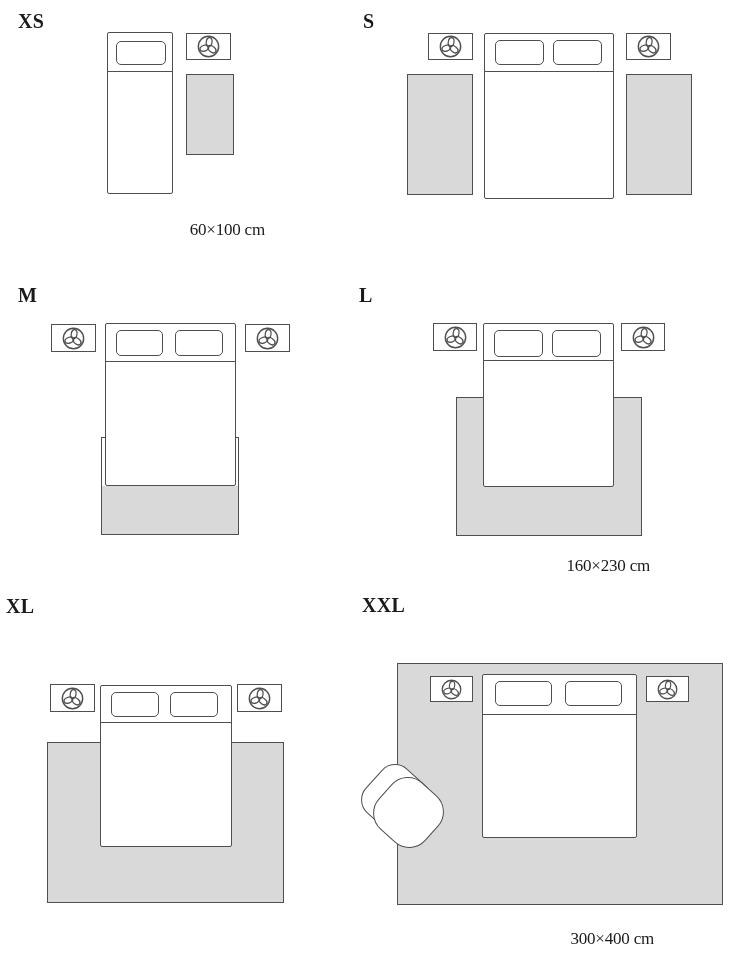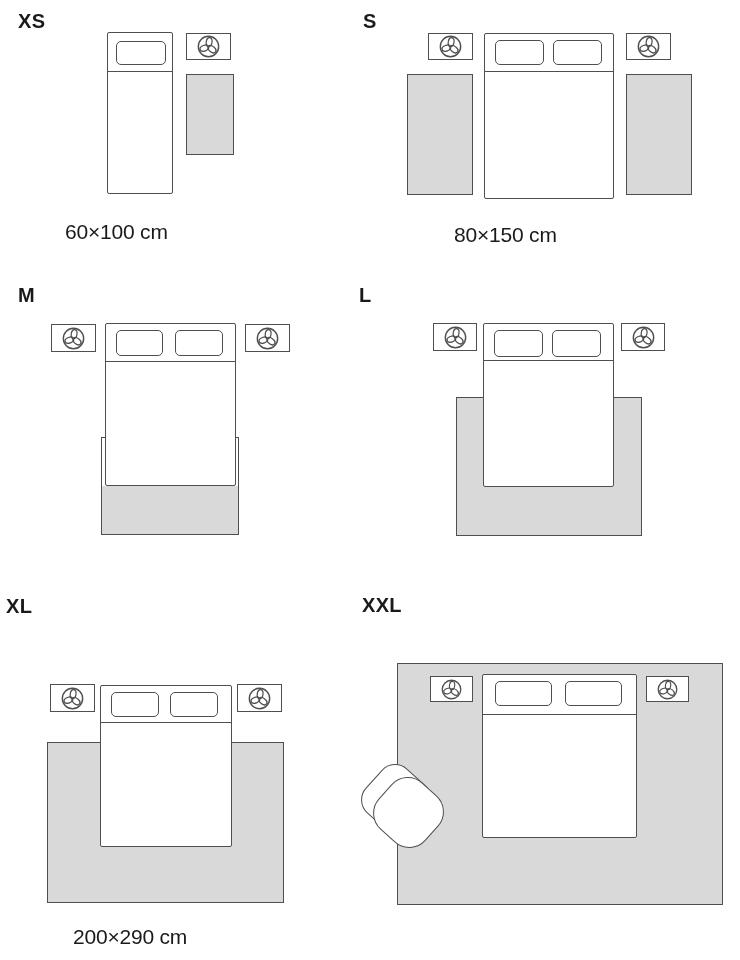--- a/index.html
+++ b/index.html
@@ -6,33 +6,33 @@
     --rug:#d9d9d9;
     --line:#4f4f4f;
     --text:#1a1a1a;
     --bg:#ffffff;
   }
   html,body{margin:0;padding:0;background:var(--bg);}
   .canvas{
     position:relative;
     width:740px;height:960px;
     background:var(--bg);
-    font-family:Liberation Sans, sans-serif;
+    font-family:Liberation Serif, serif;
     color:var(--text);
     overflow:hidden;
   }
   .panel{position:absolute;inset:0;}
   .lbl-size{
     position:absolute;
     font-size:20px;font-weight:700;color:var(--text);
     line-height:1;letter-spacing:.3px;
   }
   .lbl-dim{
-    position:absolute;width:200px;text-align:left;
-    font-size:21px;font-weight:400;color:var(--text);
+    position:absolute;width:200px;text-align:right;
+    font-size:17px;font-weight:400;color:var(--text);
     line-height:1;letter-spacing:-.2px;
   }
   .bed{
     position:absolute;background:#fff;
     border:1.5px solid var(--line);border-radius:2px;
     box-sizing:border-box;
   }
   .hb{
     position:absolute;left:0;right:0;top:0;
     border-bottom:1.5px solid var(--line);
@@ -123,21 +123,20 @@
 
     <div class="bed" style="left:484px;top:33px;width:130px;height:166px">
       <div class="hb" style="height:38px"></div>
       <div class="pillow" style="left:10px;top:6px;width:49px;height:25px"></div>
       <div class="pillow" style="left:68px;top:6px;width:49px;height:25px"></div>
     </div>
 
     <div class="rug" style="left:407px;top:74px;width:66px;height:121px"></div>
     <div class="rug" style="left:626px;top:74px;width:66px;height:121px"></div>
 
-    <div class="lbl-dim" style="left:454px;top:224px">80×150 cm</div>
   </div>
 
   <div class="panel">
     <div class="lbl-size" style="left:18px;top:285px">M</div>
 
     <div class="stand" style="left:51px;top:324px;width:45px;height:28px">
       <svg viewBox="0 0 24 24">
           <use href="#plant-glyph"></use>
         </svg>
     </div>
@@ -174,20 +173,21 @@
     </div>
 
     <div class="rug" style="left:456px;top:397px;width:186px;height:139px"></div>
 
     <div class="bed" style="left:483px;top:323px;width:131px;height:164px">
       <div class="hb" style="height:37px"></div>
       <div class="pillow" style="left:10px;top:6px;width:49px;height:27px"></div>
       <div class="pillow" style="left:68px;top:6px;width:49px;height:27px"></div>
     </div>
 
+    <div class="lbl-dim" style="left:450px;top:557px">160×230 cm</div>
   </div>
 
   <div class="panel">
     <div class="lbl-size" style="left:6px;top:596px">XL</div>
 
     <div class="stand" style="left:50px;top:684px;width:45px;height:28px">
       <svg viewBox="0 0 24 24">
           <use href="#plant-glyph"></use>
         </svg>
     </div>
@@ -198,21 +198,20 @@
     </div>
 
     <div class="rug" style="left:47px;top:742px;width:237px;height:161px"></div>
 
     <div class="bed" style="left:100px;top:685px;width:132px;height:162px">
       <div class="hb" style="height:37px"></div>
       <div class="pillow" style="left:10px;top:6px;width:48px;height:25px"></div>
       <div class="pillow" style="left:69px;top:6px;width:48px;height:25px"></div>
     </div>
 
-    <div class="lbl-dim" style="left:73px;top:926px">200×290 cm</div>
   </div>
 
   <div class="panel">
     <div class="lbl-size" style="left:362px;top:595px">XXL</div>
 
     <div class="rug" style="left:397px;top:663px;width:326px;height:242px"></div>
 
     <div class="stand sm" style="left:430px;top:676px;width:43px;height:26px">
       <svg viewBox="0 0 24 24">
           <use href="#plant-glyph"></use>
@@ -226,15 +225,16 @@
 
     <div class="bed" style="left:482px;top:674px;width:155px;height:164px">
       <div class="hb" style="height:40px"></div>
       <div class="pillow" style="left:12px;top:6px;width:57px;height:25px"></div>
       <div class="pillow" style="left:82px;top:6px;width:57px;height:25px"></div>
     </div>
 
     <div class="chair-part chair-back" style="left:366px;top:769px;width:60px;height:60px"></div>
     <div class="chair-part chair-seat" style="left:377px;top:781px;width:63px;height:63px"></div>
 
+    <div class="lbl-dim" style="left:454px;top:930px">300×400 cm</div>
   </div>
 
 </div>
 
 </body></html>

